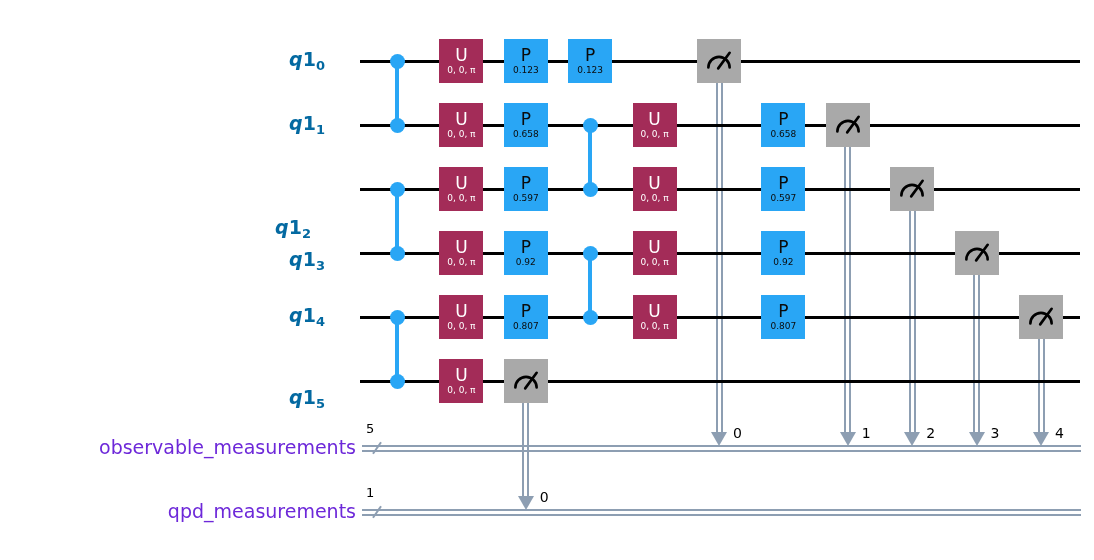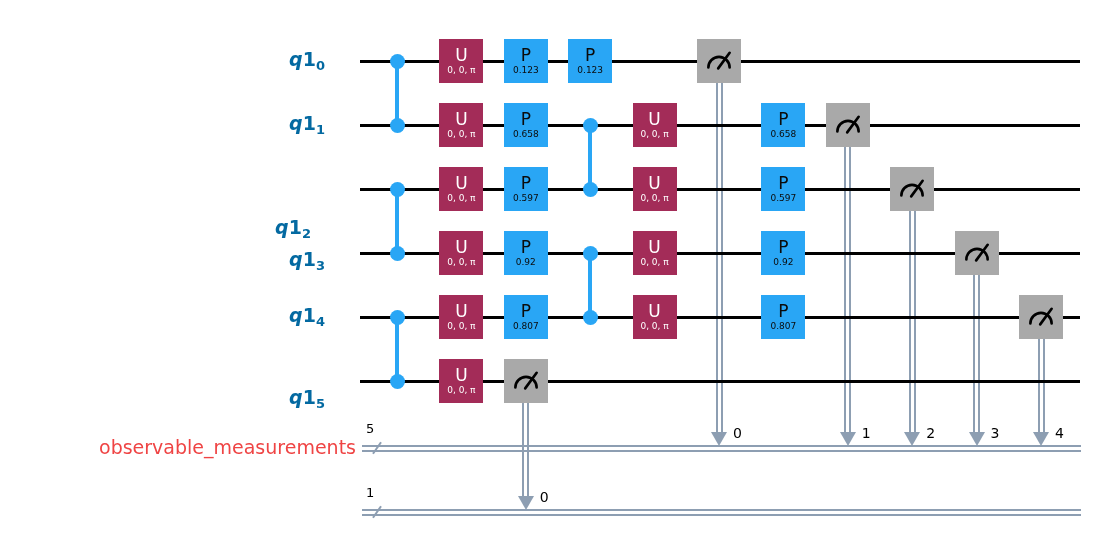--- a/index.html
+++ b/index.html
@@ -14,21 +14,21 @@
   .cwire{position:absolute;height:3px;background:transparent;
          border-top:2px solid;border-bottom:2px solid;z-index:1;}
   .vwire{position:absolute;width:3px;background:transparent;
          border-left:2px solid;border-right:2px solid;z-index:1;}
   .arrow{position:absolute;width:0;height:0;z-index:1;
          border-left:8px solid transparent;border-right:8px solid transparent;}
   .qlabel{position:absolute;width:90px;text-align:center;font-size:19px;color:#0369a1;
           transform:translateY(-54%);z-index:3;white-space:nowrap;font-weight:bold;}
   .qlabel .reg-it{font-style:italic;}
   .qsub{font-size:13px;vertical-align:-4px;}
-  .creg-label{position:absolute;width:340px;text-align:right;font-size:19px;color:#ef4444;
+  .creg-label{position:absolute;width:340px;text-align:right;font-size:19px;color:#6d28d9;
           transform:translateY(-54%);z-index:3;white-space:nowrap;}
   .bundle-num{position:absolute;font-size:13px;color:#000;z-index:3;}
   .slash{position:absolute;width:2px;height:14px;transform:rotate(35deg);z-index:3;}
   .gatebox{position:absolute;width:44px;height:44px;z-index:3;
            display:flex;flex-direction:column;align-items:center;justify-content:center;
            box-sizing:border-box;}
   .gate-main{font-size:17px;line-height:1.1;}
   .gate-sub{font-size:9px;line-height:1.2;white-space:nowrap;}
   .u-box .gate-main,.u-box .gate-sub{color:#fff;}
   .p-box .gate-main,.p-box .gate-sub{color:#0b0b0b;}
@@ -52,20 +52,21 @@
     <div class="qlabel" style="left: 262px; top: 261px;"><span class="reg-it">q</span><span>1</span><span class="qsub">3</span></div>
     <div class="qwire" style="left: 360px; top: 315.5px; width: 720px;"></div>
     <div class="qlabel" style="left: 262px; top: 317px;"><span class="reg-it">q</span><span>1</span><span class="qsub">4</span></div>
     <div class="qwire" style="left: 360px; top: 379.5px; width: 720px;"></div>
     <div class="qlabel" style="left: 262px; top: 399px;"><span class="reg-it">q</span><span>1</span><span class="qsub">5</span></div>
     <div class="cwire" style="left: 362px; top: 444.5px; width: 719px; border-color: rgb(141, 158, 178);"></div>
     <div class="creg-label" style="left: 16px; top: 448px;">observable_measurements</div>
     <div class="bundle-num" style="left: 366px; top: 421px;">5</div>
     <div class="slash" style="left: 376px; top: 441px; background: rgb(141, 158, 178);"></div>
     <div class="cwire" style="left: 362px; top: 508.5px; width: 719px; border-color: rgb(141, 158, 178);"></div>
+    <div class="creg-label" style="left: 16px; top: 512px;">qpd_measurements</div>
     <div class="bundle-num" style="left: 366px; top: 485px;">1</div>
     <div class="slash" style="left: 376px; top: 505px; background: rgb(141, 158, 178);"></div>
     <div class="vwire" style="left: 715.5px; top: 81px; height: 350.5px; border-color: rgb(141, 158, 178);"></div>
     <div class="arrow" style="left: 711px; top: 431.5px; border-top: 14px solid rgb(141, 158, 178);"></div>
     <div class="bit-label" style="left: 733px; top: 425px;">0</div>
     <div class="vwire" style="left: 844.3px; top: 145px; height: 286.5px; border-color: rgb(141, 158, 178);"></div>
     <div class="arrow" style="left: 839.8px; top: 431.5px; border-top: 14px solid rgb(141, 158, 178);"></div>
     <div class="bit-label" style="left: 861.8px; top: 425px;">1</div>
     <div class="vwire" style="left: 908.7px; top: 209px; height: 222.5px; border-color: rgb(141, 158, 178);"></div>
     <div class="arrow" style="left: 904.2px; top: 431.5px; border-top: 14px solid rgb(141, 158, 178);"></div>

